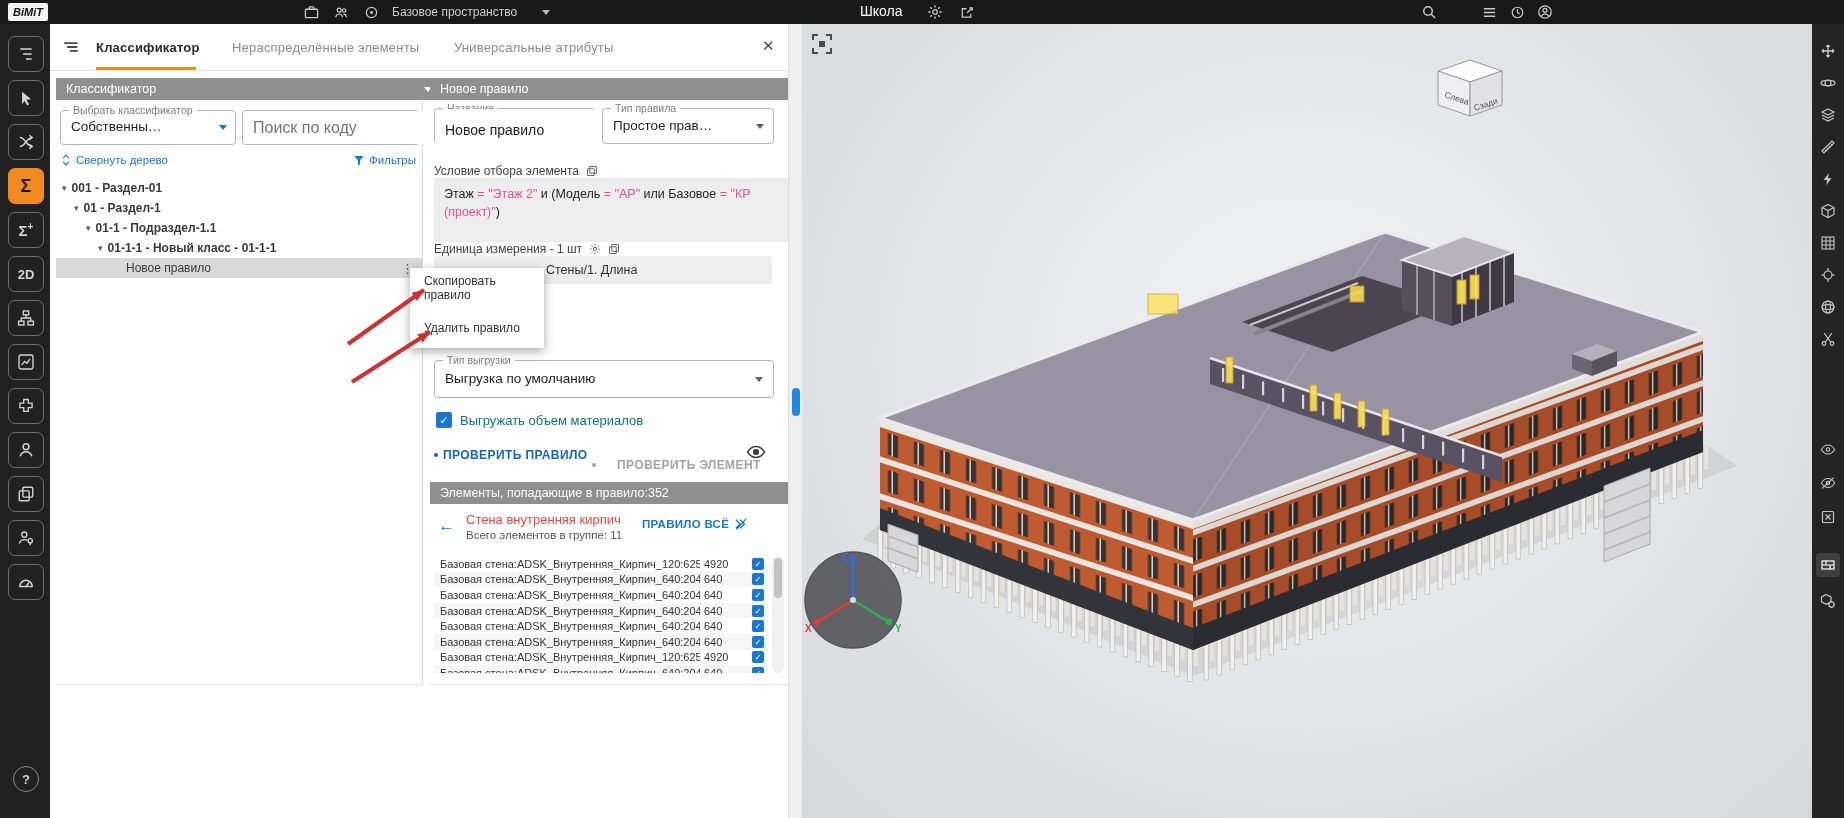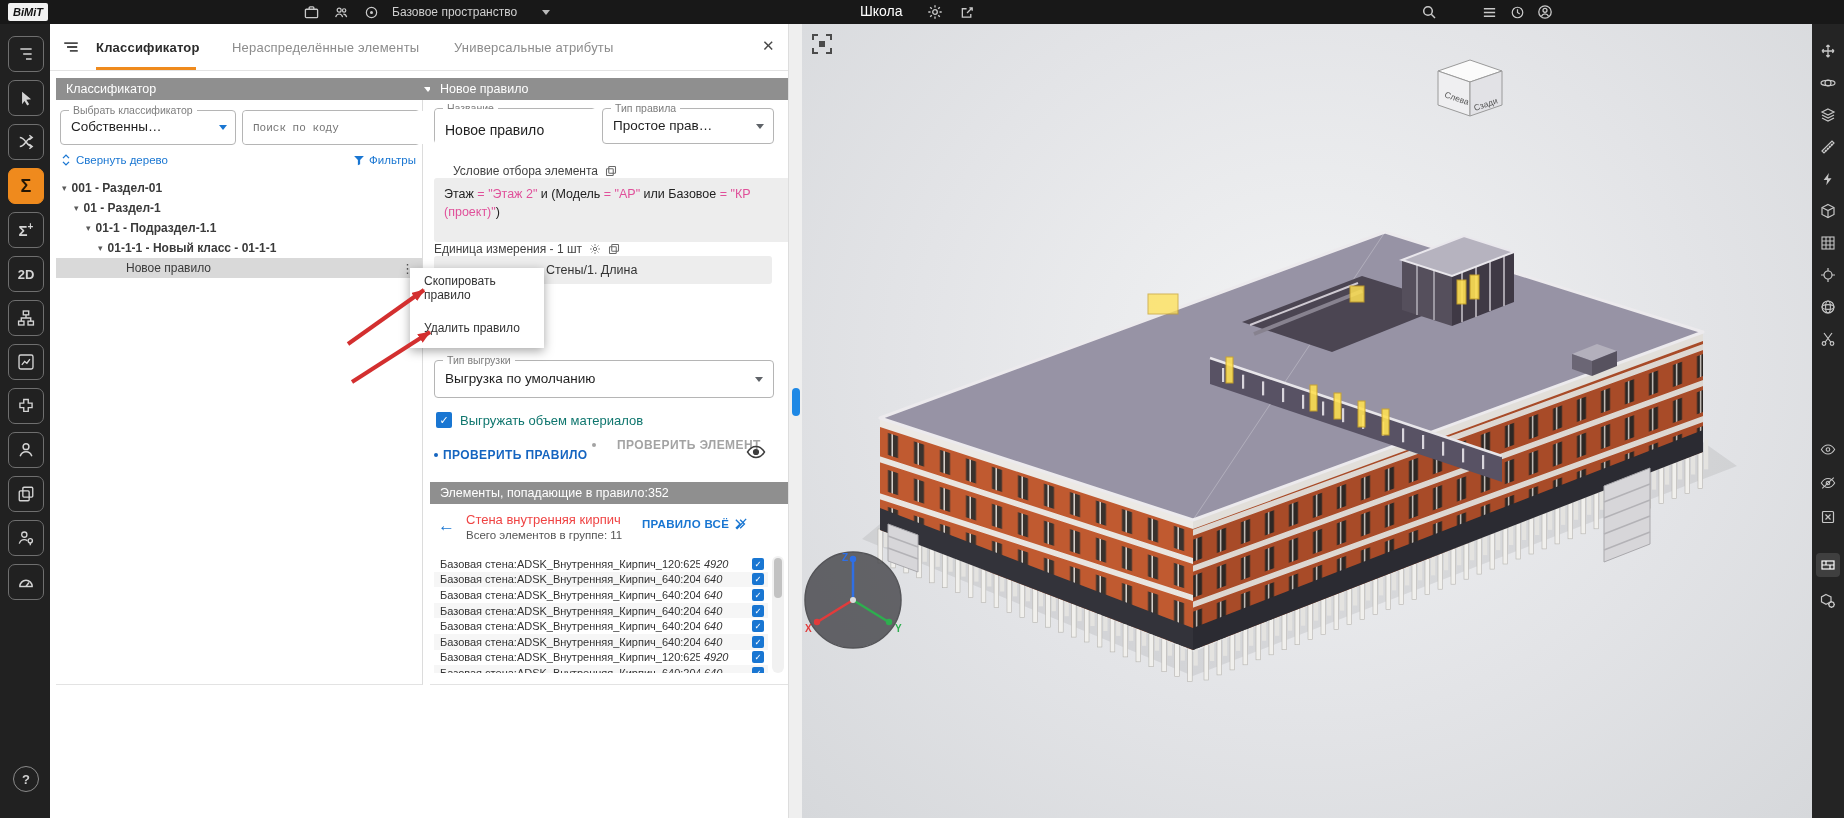--- a/index.html
+++ b/index.html
@@ -37,21 +37,21 @@
   .gbox{position:absolute;background:#ededed;border-radius:3px;font-size:12.5px;color:#333;display:flex;align-items:center;}
   .cp{color:#222;} .cv{color:#e0509a;}
   .chkbox{background:#1976d2;border-radius:2px;display:flex;align-items:center;justify-content:center;color:#fff;}
   #ctxmenu{position:absolute;left:360px;top:244px;width:134px;background:#fff;box-shadow:0 3px 10px rgba(0,0,0,.35);z-index:50;}
   .menu-item{height:40px;display:flex;align-items:center;padding:0 14px;font-size:12px;color:#333;}
   .chkbtn{position:absolute;display:flex;align-items:center;gap:5px;font-size:12px;font-weight:bold;letter-spacing:.4px;}
   .dot{width:4px;height:4px;border-radius:50%;}
   .erow{display:flex;align-items:center;height:15.6px;font-size:11px;color:#333;padding:0 4px 0 6px;gap:4px;}
   .erow:nth-child(even){background:#f6f6f6;}
   .ename{flex:1;white-space:nowrap;overflow:hidden;}
-  .eval{width:44px;font-style:italic;}
+  .eval{width:44px;}
   
   #viewport{position:absolute;left:802px;top:24px;width:1010px;height:794px;overflow:hidden;
             background:radial-gradient(ellipse at 50% 42%,#f2f3f4 0%,#e3e4e7 55%,#d6d8db 100%);}
   
   #rsb{position:absolute;left:1812px;top:24px;width:32px;height:794px;background:#242424;}
   .rsb-btn{position:absolute;left:4px;width:24px;height:24px;display:flex;align-items:center;justify-content:center;color:#c6c6c6;border-radius:4px;}
   .rsb-btn.active{background:#3f3f3f;color:#fff;}
 </style>
 </head>
 <body>
@@ -226,21 +226,21 @@
         <span>Классификатор</span>
         <span class="carw"></span>
       </div>
 
       <div class="field" style="left:4px;top:32px;width:174px;height:33px;">
         <span class="flabel">Выбрать классификатор</span>
         <div class="fval">Собственны…</div>
         <span class="carb" style="right:8px;top:14px;"></span>
       </div>
       <div class="field" style="left:186px;top:32px;width:176px;height:33px;">
-        <input style="position: absolute; left: 0px; top: 0px; width: 100%; height: 100%; border: none; outline: none; padding: 0px 10px; font-size: 11px; font-family: Liberation Mono, monospace; border-radius: 4px; color: #8b5cf6;" placeholder="Поиск по коду">
+        <input style="position: absolute; left: 0px; top: 0px; width: 100%; height: 100%; border: none; outline: none; padding: 0px 10px; font-size: 16px; font-family: Liberation Sans, sans-serif; border-radius: 4px; color: #8b5cf6;" placeholder="Поиск по коду">
       </div>
 
       <div class="link" style="left:4px;top:76px;">
         <svg width="12" height="12" viewBox="0 0 16 16" fill="none" stroke="currentColor" stroke-width="1.8">
             <path d="M4 5.5L8 1.5l4 4M4 10.5l4 4 4-4"></path>
           </svg>
         <span>Свернуть дерево</span>
       </div>
       <div class="link" style="right:6px;top:76px;">
         <svg width="12" height="12" viewBox="0 0 16 16" fill="currentColor">
@@ -280,21 +280,21 @@
       <div class="field" style="left:4px;top:30px;width:160px;height:34px;">
         <span class="flabel">Название</span>
         <input style="position: absolute; left: 0px; top: 0px; width: 100%; height: 100%; border: none; outline: none; padding: 4px 10px 0px; font-size: 14px; font-family: inherit; border-radius: 4px; color: rgb(31, 31, 31);" value="Новое правило">
       </div>
       <div class="field" style="left:172px;top:30px;width:170px;height:34px;">
         <span class="flabel">Тип правила</span>
         <div class="fval" style="padding-top:9px;">Простое прав…</div>
         <span class="card" style="right:9px;top:15px;"></span>
       </div>
 
-      <div class="abs flex" style="left:4px;top:86px;gap:7px;margin-left:19px;">
+      <div class="abs flex" style="left:4px;top:86px;gap:7px;">
         <span style="font-size:12px;color:#424242;">Условие отбора элемента</span>
         <svg width="12" height="12" viewBox="0 0 16 16" fill="none" stroke="#6a6a6a" stroke-width="1.4">
             <rect x="5" y="2" width="9" height="9" rx="1"></rect>
             <rect x="2" y="5" width="9" height="9" rx="1"></rect>
           </svg>
       </div>
       <div class="gbox" style="left:4px;top:100px;width:338px;height:50px;display:block;padding:7px 10px;line-height:1.45;">
         <span class="cp">Этаж </span><span class="cv">= </span><span class="cv">"Этаж 2"</span><span class="cp"> и (Модель </span><span class="cv">= </span><span class="cv">"АР"</span><span class="cp"> или Базовое </span><span class="cv">= </span><span class="cv">"КР (проект)"</span><span class="cp">)</span>
       </div>
 
@@ -321,21 +321,21 @@
 
       <div class="abs flex" style="left:6px;top:334px;gap:8px;">
         <span class="chkbox" style="width:16px;height:16px;font-size:11px;">✓</span>
         <span style="font-size:13px;color:#0f766e;">Выгружать объем материалов</span>
       </div>
 
       <div class="chkbtn" style="left:4px;top:370px;color:#1565c0;">
         <span class="dot" style="background:#1565c0;"></span>
           <span>ПРОВЕРИТЬ ПРАВИЛО</span>
       </div>
-      <div class="chkbtn" style="left:162px;top:360px;color:#a3a3a3;gap:21px;">
+      <div class="chkbtn" style="left:162px;top:380px;color:#a3a3a3;gap:21px;">
         <span class="dot" style="background:#a3a3a3;"></span>
           <span>ПРОВЕРИТЬ ЭЛЕМЕНТ</span>
       </div>
       <div class="abs" style="left:316px;top:366px;color:#3c3c3c;">
         <svg width="20" height="16" viewBox="0 0 20 14" fill="none" stroke="currentColor" stroke-width="1.4">
             <path d="M1.5 7S5 1.5 10 1.5 18.5 7 18.5 7 15 12.5 10 12.5 1.5 7 1.5 7z"></path>
             <circle cx="10" cy="7" r="2.4" fill="currentColor"></circle>
           </svg>
       </div>
 

